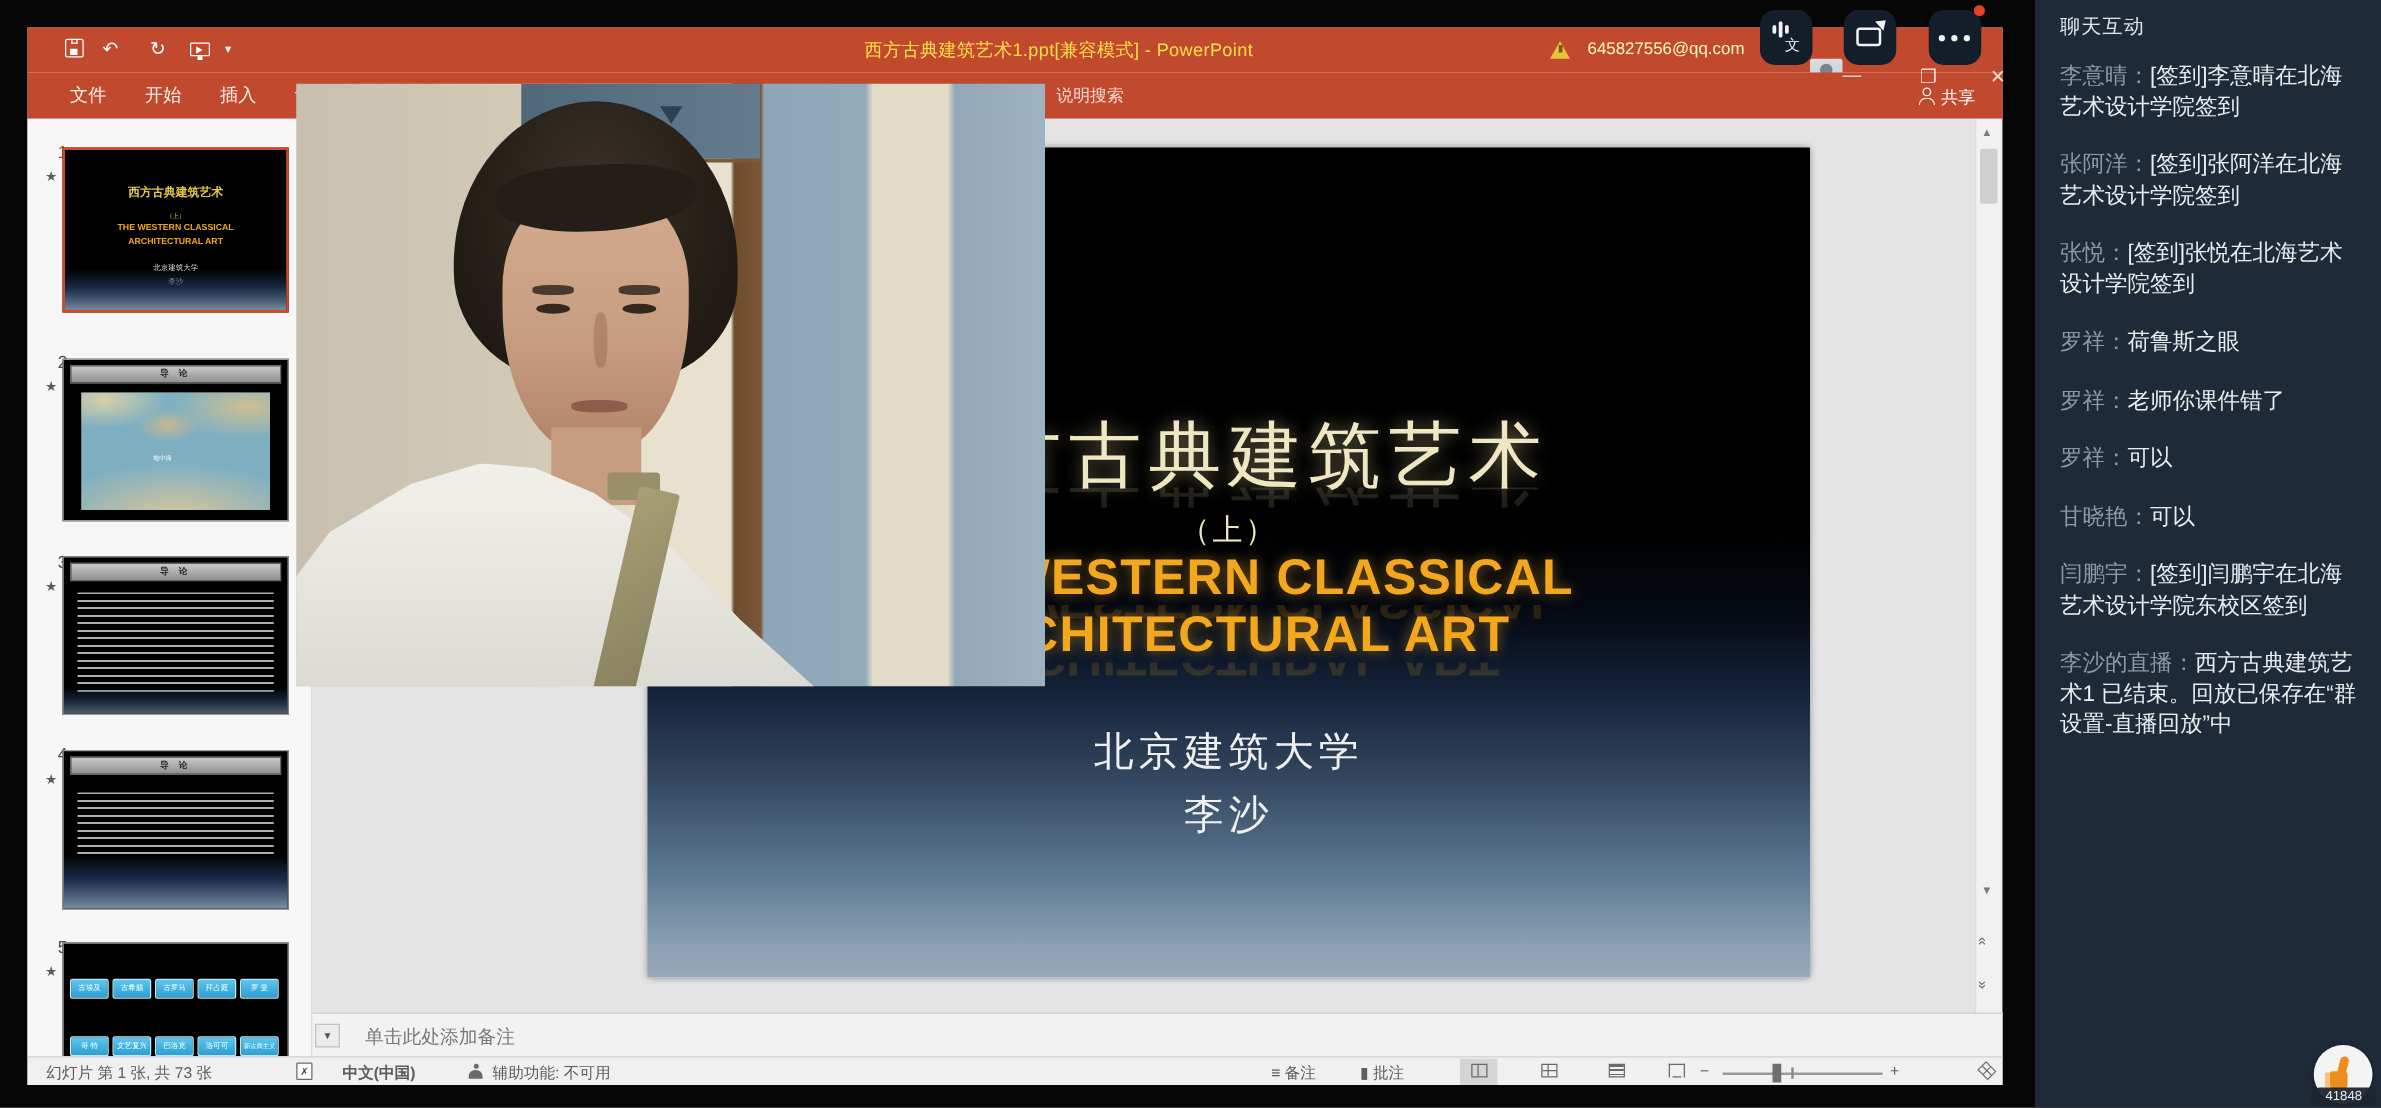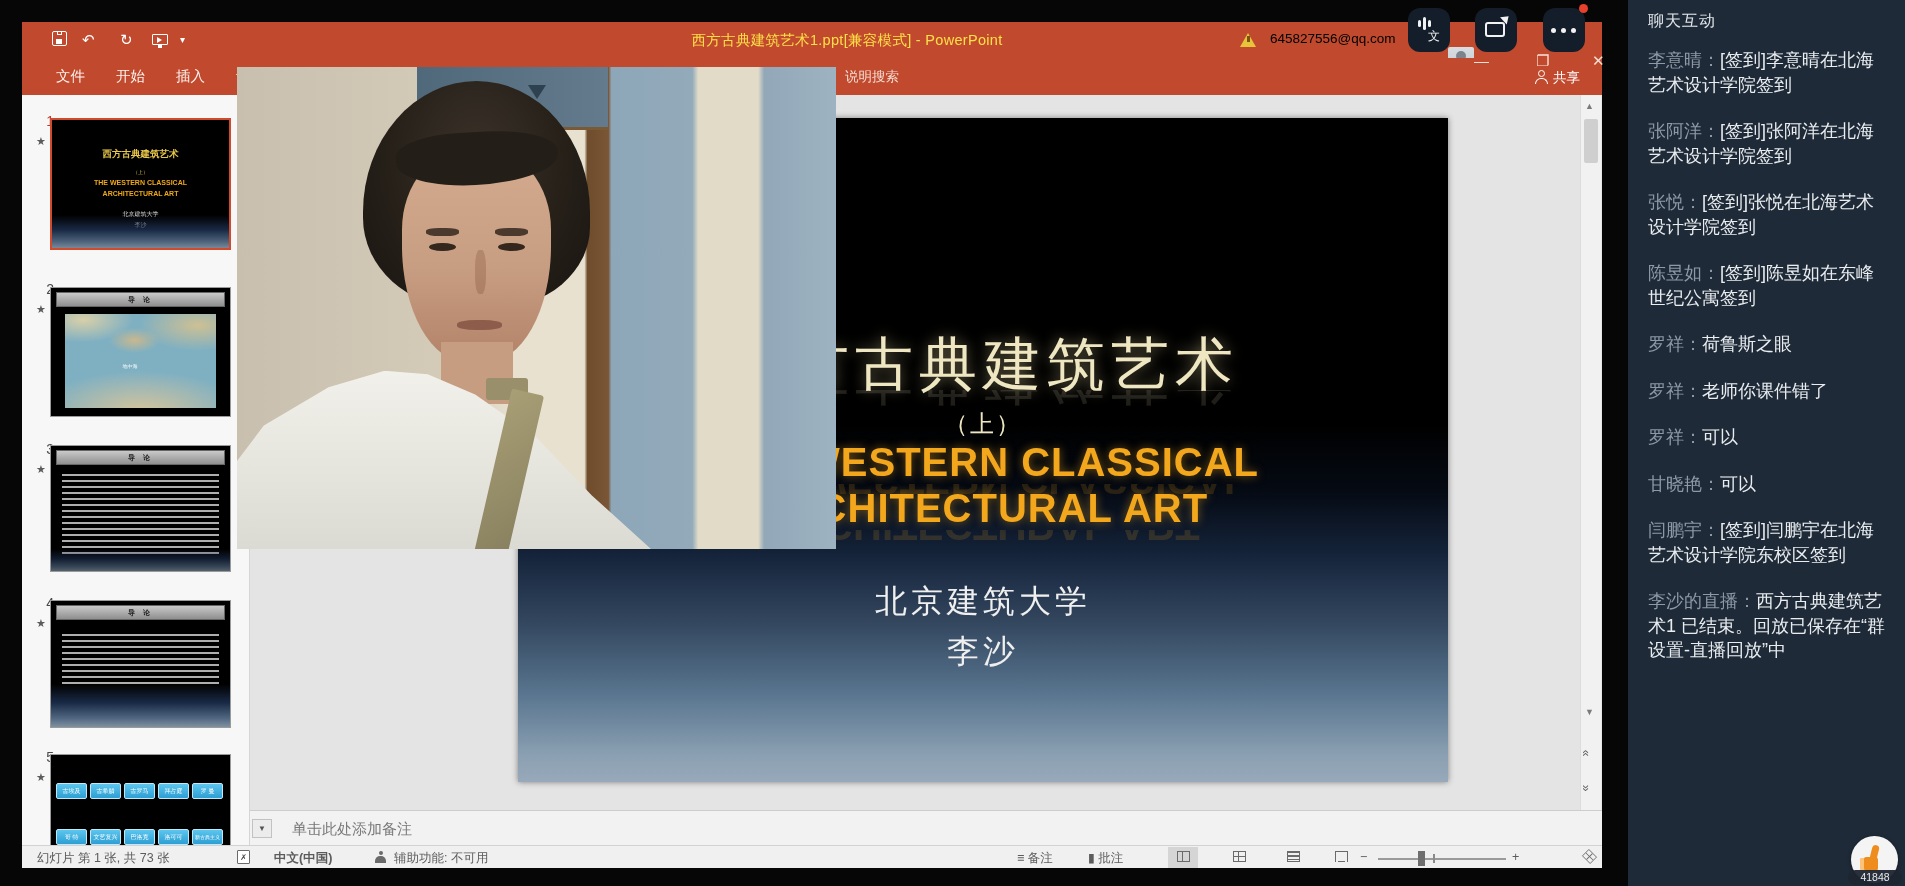--- a/index.html
+++ b/index.html
@@ -10,21 +10,21 @@
   #ppt { left:22px; top:22px; width:1580px; height:846px; background:#e6e6e6; }
   #titlebar { left:0; top:0; width:100%; height:36px; background:#c14a2e; color:#fceee8; }
   #title-text { left:0; top:9px; width:100%; text-align:center; font-size:14.5px; color:#fde047; letter-spacing:.3px;margin-left:35px; }
   .qa-icon { top:9px; color:#fff; font-size:15px; line-height:18px; }
   .floppy { width:15px; height:15px; border:1.6px solid #fff; border-radius:2px; }
   .floppy i { position:absolute; left:3px; top:7px; width:6px; height:5px; background:#fff; }
   .floppy b { position:absolute; left:4px; top:-1px; width:5px; height:4px; border:1px solid #fff; border-top:none; }
   .monitor { width:16px; height:11px; border:1.5px solid #fff; border-radius:1px; }
   .monitor i { position:absolute; left:4px; top:2px; border-left:5px solid #fff; border-top:3px solid transparent; border-bottom:3px solid transparent; }
   .monitor b { position:absolute; left:5px; top:10px; width:4px; height:3px; background:#fff; }
-  #tb-right { top:9px; font-size:13.5px; color:#000000; }
+  #tb-right { top:9px; font-size:13.5px; color:#fef9c3; }
   .warn-tri { display:inline-block; width:0; height:0; border-left:8px solid transparent; border-right:8px solid transparent; border-bottom:14px solid #e8c43a; position:relative; top:2px; }
   .warn-tri i { position:absolute; left:-1.5px; top:3px; width:3px; height:6px; background:#7a5510; }
   #avatar { left:1426px; top:25px; width:26px; height:27px; background:linear-gradient(180deg,#d9dde2,#bfc6cd); border-radius:2px; overflow:hidden; }
   #avatar .hd { position:absolute; left:8px; top:4px; width:10px; height:10px; border-radius:50%; background:#7d838d; }
   #avatar .bd { position:absolute; left:3px; top:15px; width:20px; height:12px; border-radius:50% 50% 0 0; background:#7d838d; }
   .winctl { top:30px; color:#f5ded5; font-size:15px; z-index:3; }
   
   #ribbon { left:0; top:36px; width:100%; height:37px; background:#c14a2e; }
   .rtab { top:9px; color:#fdf3ee; font-size:14.5px; }
   #tellme { left:823px; top:10px; color:#f5dcd2; font-size:13.5px; }
@@ -303,21 +303,20 @@
   <span class="dot3" style="left:28px;"></span>
   <span class="reddot"></span>
 </div>
 
 <div class="abs" id="chat">
   <div class="abs" id="chat-h">聊天互动</div>
   <div id="msgs">
     <div class="msg"><span class="mname">李意晴：</span><span class="mtext">[签到]李意晴在北海艺术设计学院签到</span></div>
     <div class="msg"><span class="mname">张阿洋：</span><span class="mtext">[签到]张阿洋在北海艺术设计学院签到</span></div>
     <div class="msg"><span class="mname">张悦：</span><span class="mtext">[签到]张悦在北海艺术设计学院签到</span></div>
-    <div class="msg"><span class="mname">陈昱如：</span><span class="mtext">[签到]陈昱如在东峰世纪公寓签到</span></div>
     <div class="msg"><span class="mname">罗祥：</span><span class="mtext">荷鲁斯之眼</span></div>
     <div class="msg"><span class="mname">罗祥：</span><span class="mtext">老师你课件错了</span></div>
     <div class="msg"><span class="mname">罗祥：</span><span class="mtext">可以</span></div>
     <div class="msg"><span class="mname">甘晓艳：</span><span class="mtext">可以</span></div>
     <div class="msg"><span class="mname">闫鹏宇：</span><span class="mtext">[签到]闫鹏宇在北海艺术设计学院东校区签到</span></div>
     <div class="msg"><span class="mname">李沙的直播：</span><span class="mtext">西方古典建筑艺术1 已结束。回放已保存在“群设置-直播回放”中</span></div>
   </div>
 </div>
 <div class="abs" id="likebtn">
   <span class="th-cuff"></span>

